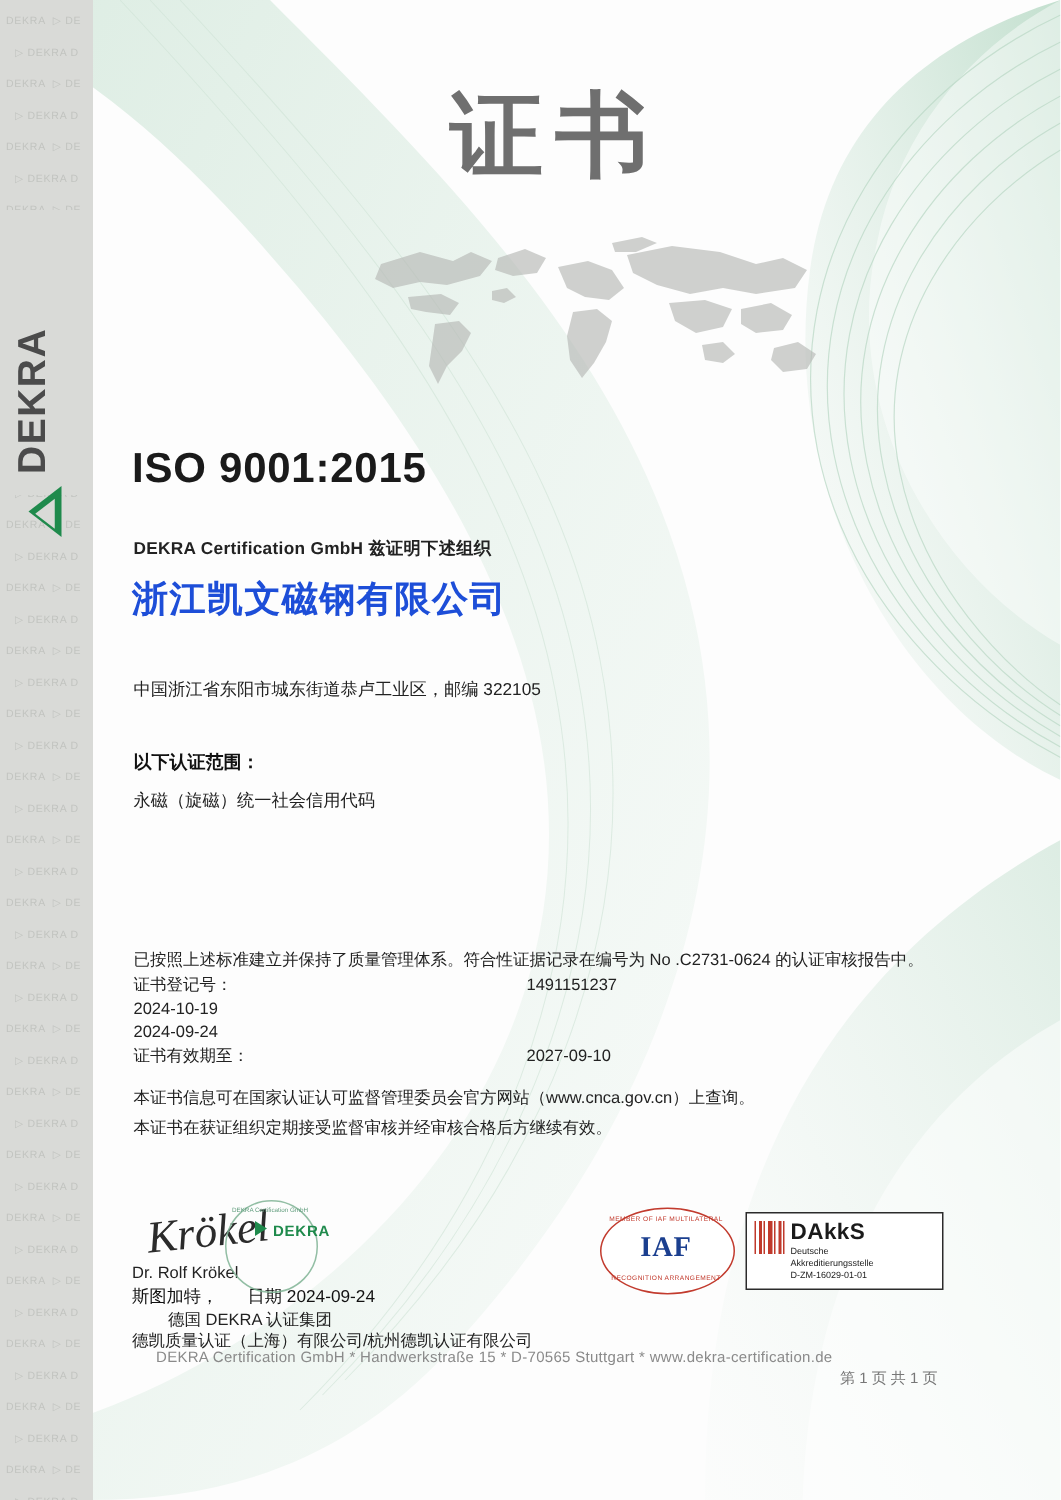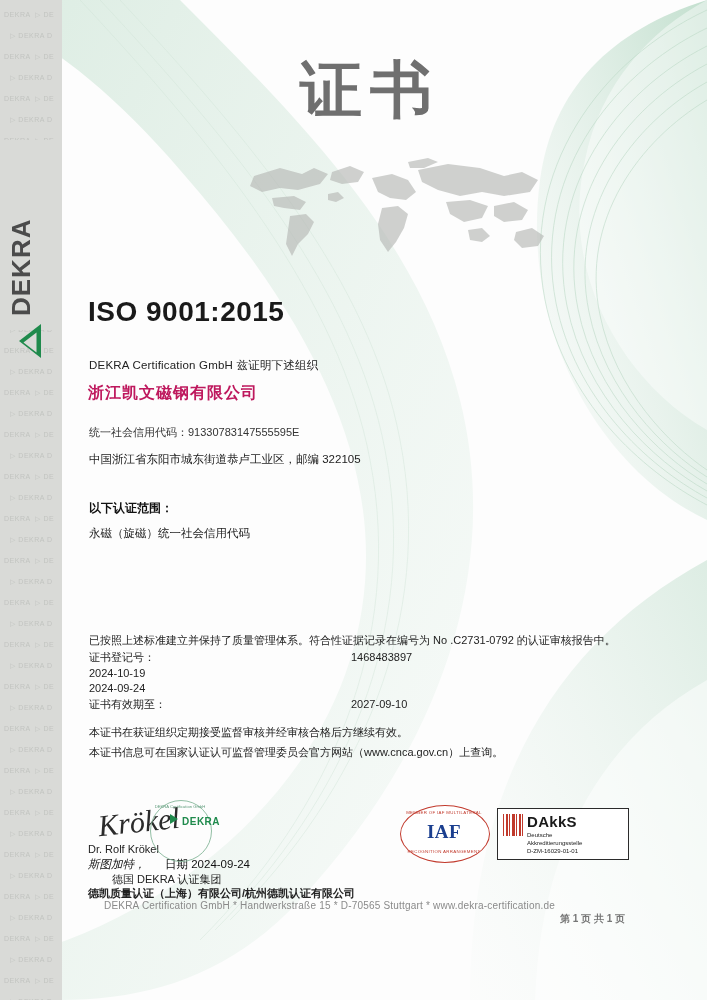--- a/index.html
+++ b/index.html
@@ -80,26 +80,26 @@
   }
 
   
   .iso-title{
     position:absolute;left:88px;top:296px;
     font-size:28px;font-weight:bold;color:#1a1a1a;
     letter-spacing:.5px;
   }
   .line-cert-by{
     position:absolute;left:89px;top:358px;
-    font-size:11.5px;color:#222;font-weight:normal;
+    font-size:11.5px;color:#222;font-weight:bold;
     letter-spacing:.2px;
   }
   .company{
     position:absolute;left:88px;top:383px;
-    font-size:16px;font-weight:bold;color:#be185d;
+    font-size:24px;font-weight:bold;color:#1d4ed8;
     letter-spacing:1px;
   }
   .credit-code{
     position:absolute;left:89px;top:425px;
     font-size:11px;color:#333;
   }
   .address{
     position:absolute;left:89px;top:452px;
     font-size:11.5px;color:#222;
   }
@@ -137,41 +137,41 @@
     font-family:"Liberation Serif", serif;
     font-style:italic;font-size:30px;color:#2b2b2b;
     transform:rotate(-6deg);
   }
   .sig-name{
     position:absolute;left:88px;top:843px;
     font-size:11px;color:#222;
   }
   .sig-cn{
     position:absolute;left:88px;top:857px;
-    font-size:11.5px;color:#111;font-style:italic;
+    font-size:11.5px;color:#111;
   }
   .sig-date{
     position:absolute;left:165px;top:857px;
     font-size:11.5px;color:#111;
   }
   .sig-line3{
     position:absolute;left:88px;top:872px;
     font-size:11px;color:#222;margin-left:24px;
   }
   .sig-line4{
     position:absolute;left:88px;top:886px;
-    font-size:11px;color:#222;font-weight:bold;
+    font-size:11px;color:#222;
   }
   .footer-addr{
     position:absolute;left:88px;top:900px;
     font-size:10px;color:#8a8a8a;letter-spacing:.2px;margin-left:16px;
   }
   .page-no{
     position:absolute;left:560px;top:912px;
-    font-size:10px;color:#777;font-weight:bold;
+    font-size:10px;color:#777;
   }
 
   
   .stamp{
     position:absolute;left:150px;top:800px;width:72px;height:62px;
   }
   .stamp .ring{
     position:absolute;left:0;top:0;width:60px;height:60px;
     border:1.5px solid #7fb394;border-radius:50%;
     opacity:.85;
@@ -321,48 +321,47 @@
       <path d="M284,84 L300,80 L312,88 L306,98 L290,100 L282,92 Z"></path>
       <path d="M236,82 L250,80 L258,88 L250,94 L238,92 Z"></path>
       <path d="M176,14 L196,10 L206,14 L192,20 L178,20 Z"></path>
       <path d="M96,46 L106,44 L112,50 L104,54 L96,52 Z"></path>
     </g>
   </svg>
 
   <div class="iso-title">ISO 9001:2015</div>
   <div class="line-cert-by">DEKRA Certification GmbH 兹证明下述组织</div>
   <div class="company">浙江凯文磁钢有限公司</div>
-  <div class="credit-code">统一社会信用代码：91330783147555595E</div>
   <div class="address">中国浙江省东阳市城东街道恭卢工业区，邮编 322105</div>
 
   <div class="scope-head">以下认证范围：</div>
   <div class="scope-body">永磁（旋磁）统一社会信用代码</div>
 
-  <div class="para1">已按照上述标准建立并保持了质量管理体系。符合性证据记录在编号为 No .C2731-0792 的认证审核报告中。</div>
+  <div class="para1">已按照上述标准建立并保持了质量管理体系。符合性证据记录在编号为 No .C2731-0624 的认证审核报告中。</div>
 
   <div class="fields">
     <div class="row">
       <div class="k">证书登记号：</div>
-      <div class="v">1468483897</div>
+      <div class="v">1491151237</div>
     </div>
     <div class="row">
       <div class="v">2024-10-19</div>
     </div>
     <div class="row">
       <div class="v">2024-09-24</div>
     </div>
     <div class="row">
       <div class="k">证书有效期至：</div>
       <div class="v">2027-09-10</div>
     </div>
   </div>
 
   <div class="para2">
+    <div>本证书信息可在国家认证认可监督管理委员会官方网站（www.cnca.gov.cn）上查询。</div>
     <div>本证书在获证组织定期接受监督审核并经审核合格后方继续有效。</div>
-    <div>本证书信息可在国家认证认可监督管理委员会官方网站（www.cnca.gov.cn）上查询。</div>
   </div>
 
   <div class="sig-script">Krökel</div>
   <div class="sig-name">Dr. Rolf Krökel</div>
   <div class="sig-cn">斯图加特，</div>
   <div class="sig-date">日期 2024-09-24</div>
   <div class="sig-line3">德国 DEKRA 认证集团</div>
   <div class="sig-line4">德凯质量认证（上海）有限公司/杭州德凯认证有限公司</div>
   <div class="footer-addr">DEKRA Certification GmbH * Handwerkstraße 15 * D-70565 Stuttgart * www.dekra-certification.de</div>
   <div class="page-no">第 1 页 共 1 页</div>

